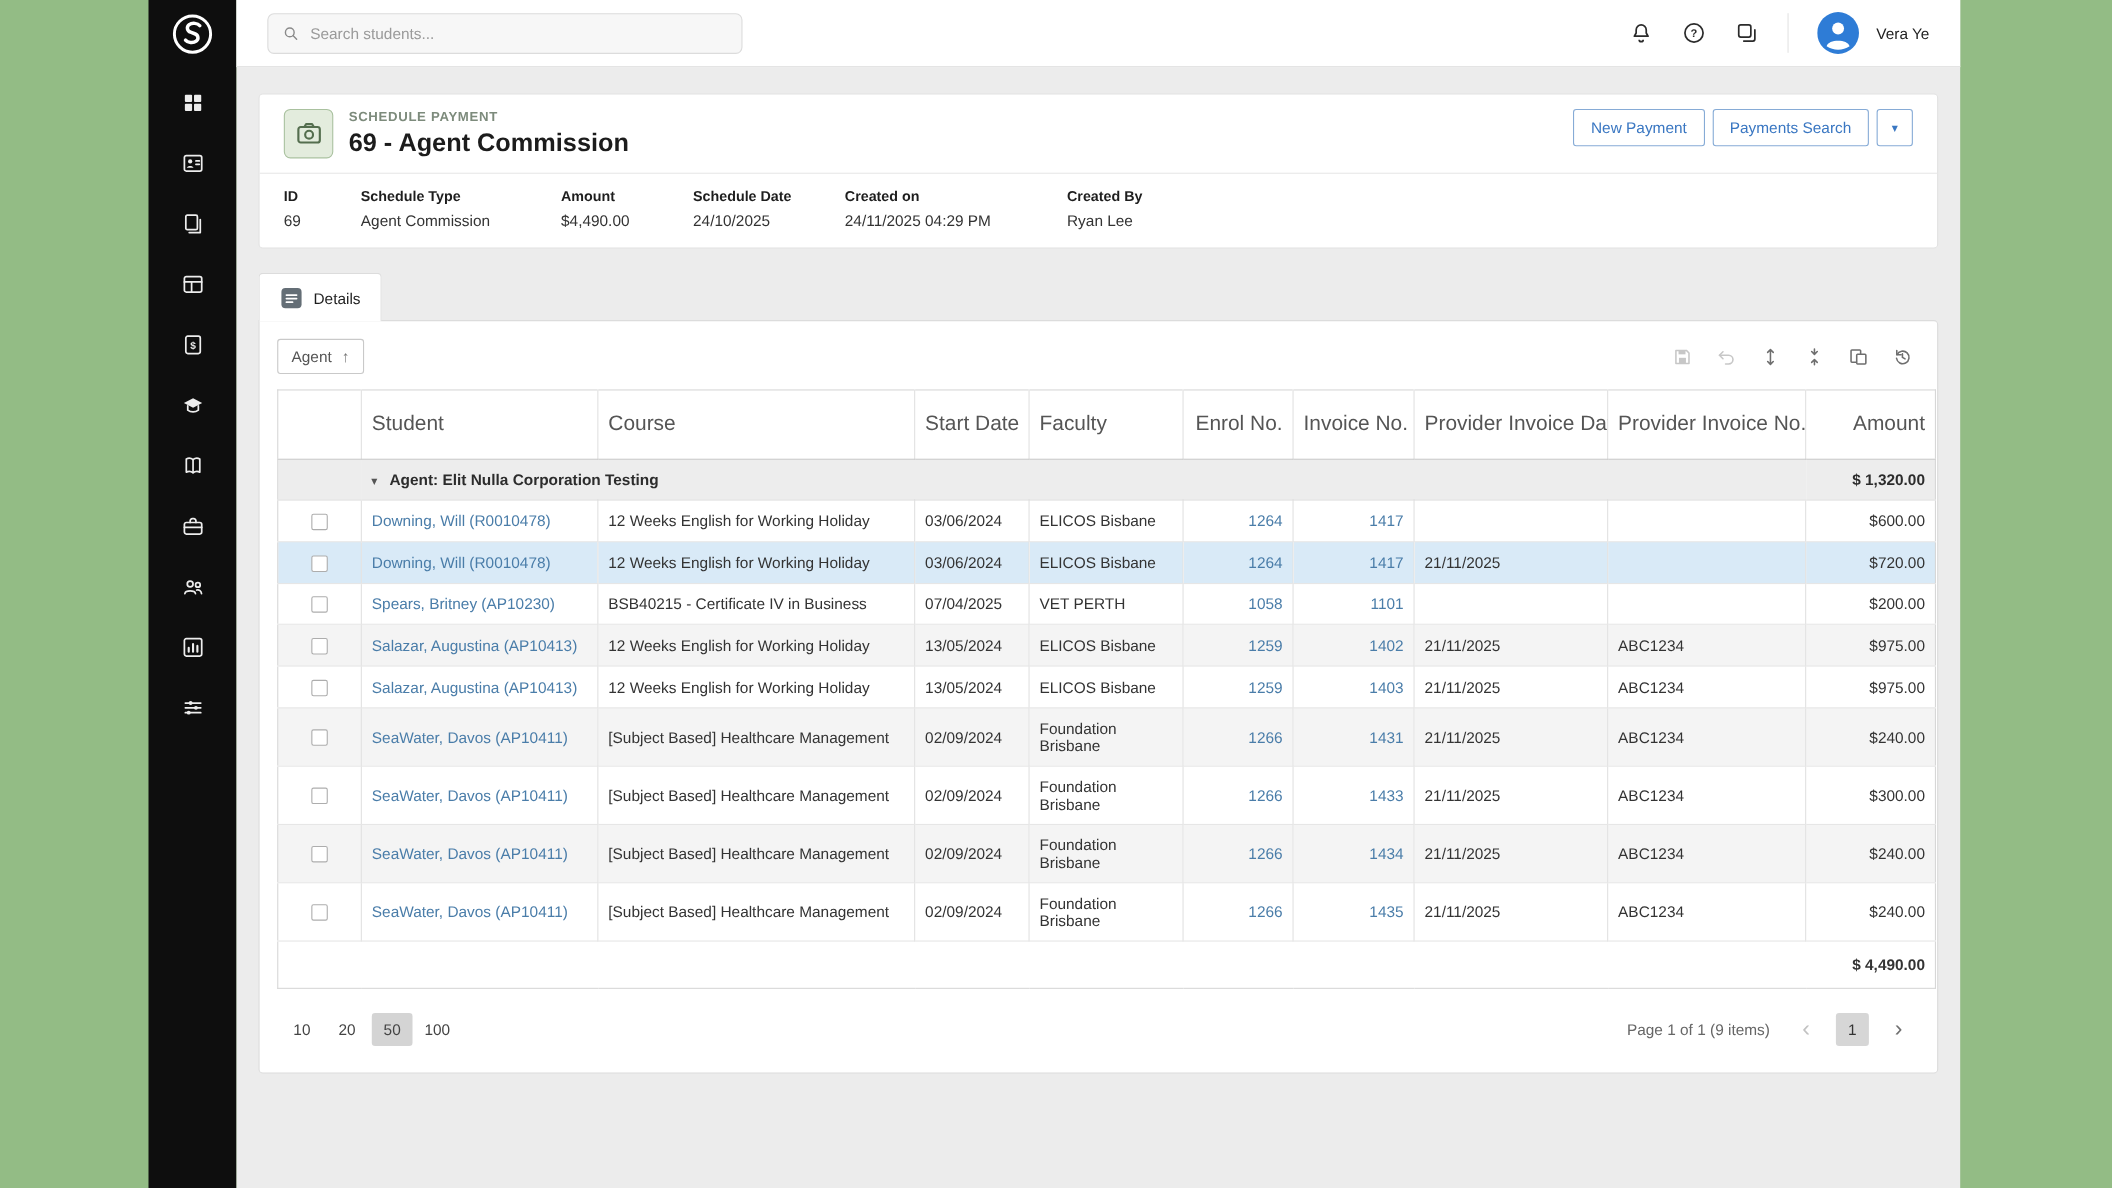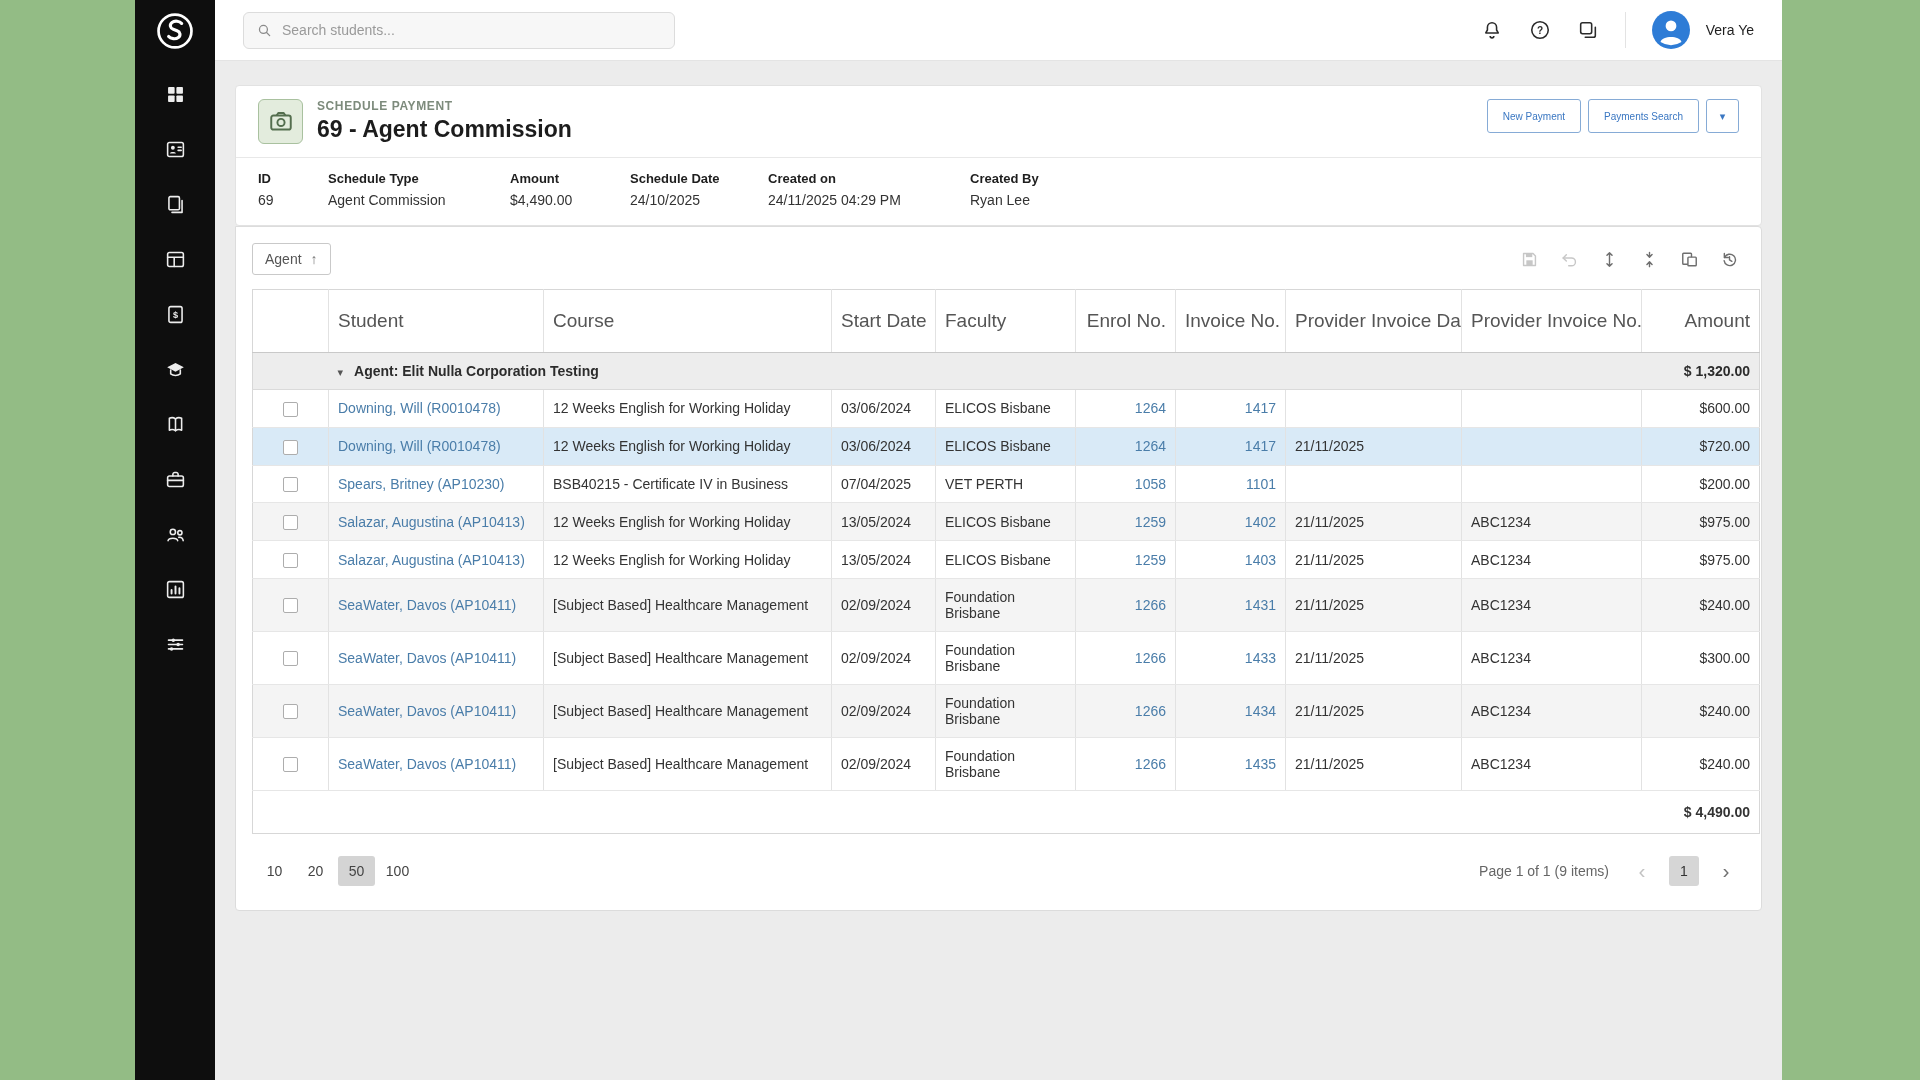--- a/index.html
+++ b/index.html
@@ -38,21 +38,21 @@
   
   .content{padding:24px 20px 0;flex:1;overflow:hidden;}
   .header-card{background:#fff;border:1px solid #e2e2e2;border-radius:4px;}
   .hc-top{display:flex;align-items:flex-start;padding:13px 22px;}
   .hc-icon{width:45px;height:45px;border-radius:6px;background:#e3ecdd;border:1px solid #a9c19f;display:flex;align-items:center;justify-content:center;color:#546e4e;flex-shrink:0;}
   .hc-icon svg{width:26px;height:26px;}
   .hc-titles{margin-left:14px;}
   .kicker{font-size:12px;font-weight:bold;letter-spacing:.6px;color:#7d8b7c;}
   .title{font-size:23px;font-weight:bold;color:#1c1c1c;margin-top:3px;}
   .hc-actions{margin-left:auto;display:flex;gap:7px;align-items:center;}
-  .btn{height:34px;padding:0 15px;border:1px solid #86abd6;color:var(--c-accent-blue);background:#fff;border-radius:3px;font-size:10px;font-family:inherit;cursor:pointer;}
+  .btn{height:34px;padding:0 15px;border:1px solid #86abd6;color:var(--c-accent-blue);background:#fff;border-radius:3px;font-size:14px;font-family:inherit;cursor:pointer;}
   .caret-btn{width:33px;padding:0;display:flex;align-items:center;justify-content:center;font-size:11px;}
   .hc-divider{height:1px;background:#e8e8e8;}
   .hc-info{display:flex;padding:13px 22px 17px;}
   .field .lab{font-size:13px;font-weight:bold;color:#1e1e1e;}
   .field .val{font-size:14px;color:#333;margin-top:6px;}
   
   .tabs{margin-top:22px;display:flex;}
   .tab{background:#fff;border:1px solid #dcdcdc;border-bottom:none;border-radius:4px 4px 0 0;padding:0 18px;height:44px;display:flex;align-items:center;gap:9px;font-size:14px;color:#1e1e1e;position:relative;z-index:2;margin-bottom:-1px;cursor:pointer;}
   .tab-icon svg{width:22px;height:22px;display:block;}
   
@@ -268,20 +268,31 @@
                 <div class="lab">Created on</div>
                 <div class="val">24/11/2025 04:29 PM</div>
               </div>
               <div class="field">
                 <div class="lab">Created By</div>
                 <div class="val">Ryan Lee</div>
               </div>
             </div>
         </section>
 
+        <div class="tabs">
+          <div class="tab">
+            <span class="tab-icon">
+              <svg viewBox="0 0 24 24">
+                  <rect x="2" y="2" width="20" height="20" rx="4" fill="#646e76"></rect>
+                  <path d="M7 9h10M7 12.5h10M7 16h6" stroke="#fff" stroke-width="1.8" stroke-linecap="round"></path>
+                </svg>
+            </span>
+            <span>Details</span>
+          </div>
+        </div>
 
         <section class="table-card">
           <div class="tc-top">
             <div class="chip">
               <span>Agent</span>
               <span class="sort-arrow">↑</span>
             </div>
             <div class="tc-tools">
                 <button class="tool disabled">
                   <span style="display: flex;">

